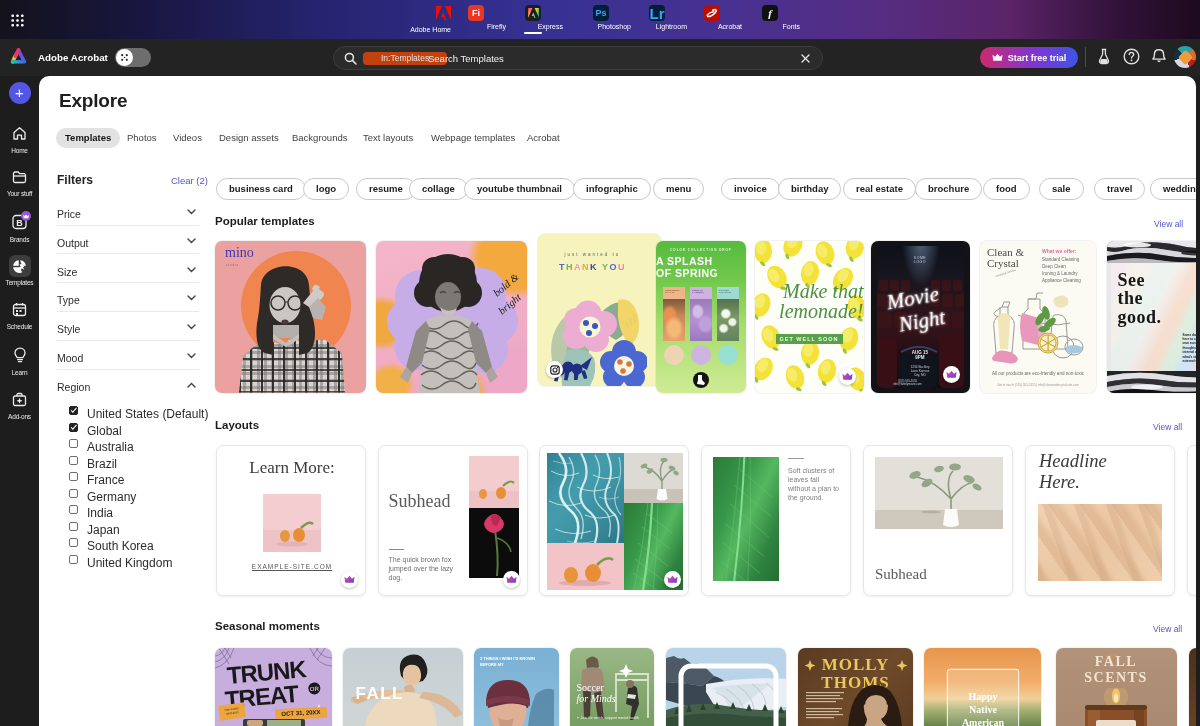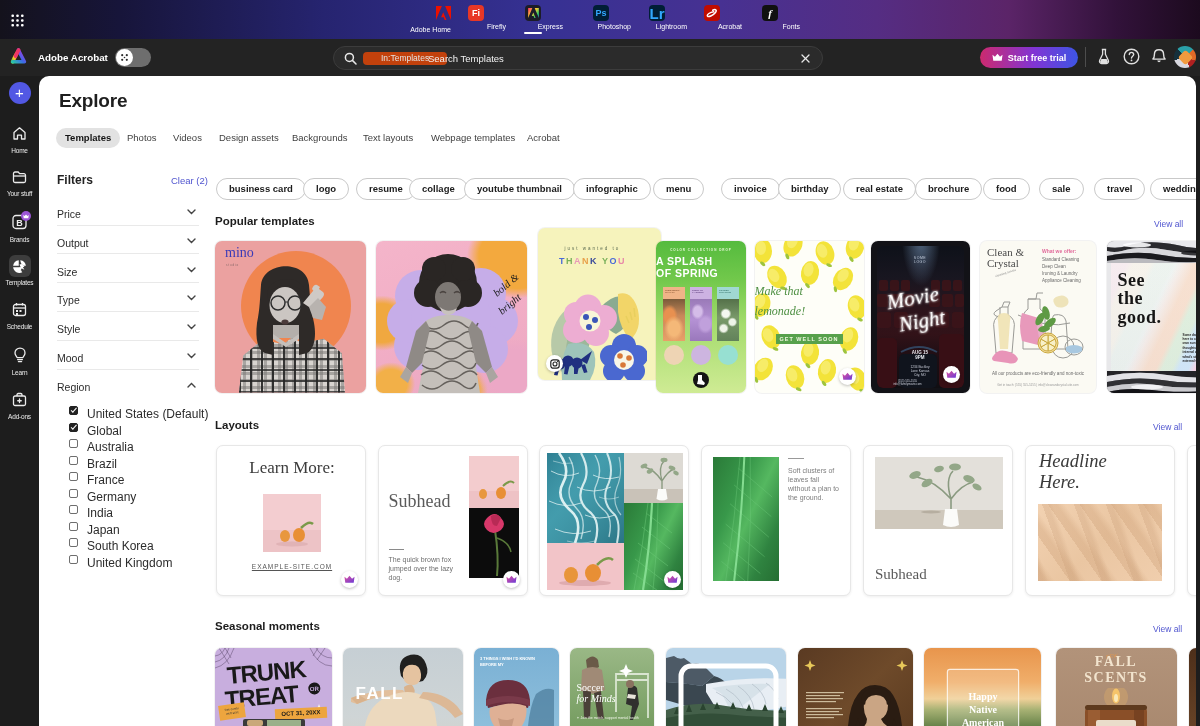--- a/index.html
+++ b/index.html
@@ -413,21 +413,21 @@
             <path d="M46 144 q10 8 20 0 t20 0 t14 -2"></path>
           </g>
           <path fill="#8f8a86" d="M40 90 L50 80 L54 88 L46 122 L36 132 L30 126 Z"></path>
           <path fill="#8f8a86" d="M106 90 L96 80 L92 88 L100 122 L110 132 L116 126 Z"></path>
           <path fill="#aaa5a0" d="M30 126 l6 6 l-4 10 l-8 -6 z M116 126 l-6 6 l4 10 l8 -6 z"></path>
           <text x="121" y="56" font-size="10.5" font-style="italic" fill="#1c1c1c" font-family="Liberation Serif" transform="rotate(-40 121 56)">bold &amp;</text>
           <text x="126" y="74" font-size="10.5" font-style="italic" fill="#1c1c1c" font-family="Liberation Serif" transform="rotate(-40 126 74)">bright</text>
         </svg>
       </div>
 
-      <div class="card" style="left:499px;top:152px;width:123px;height:152px;background:#f6f3bc">
+      <div class="card" style="left:499px;top:158px;width:123px;height:152px;background:#f6f3bc">
         <div class="abs" style="left:0;top:18px;width:109px;text-align:center;font-size:4.5px;letter-spacing:2px;color:#5a6a50">just wanted to</div>
         <div class="abs" style="left:0;top:28px;width:109px;text-align:center;font-size:9px;font-weight:bold;letter-spacing:1.5px"><span style="color:#4a6ad8">T</span><span style="color:#7ab05a">H</span><span style="color:#e89ab8">A</span><span style="color:#e8a04a">N</span><span style="color:#3a4a9a">K</span> <span style="color:#7ab05a">Y</span><span style="color:#4a6ad8">O</span><span style="color:#e88aa8">U</span></div>
         <svg class="abs" style="left:0;top:44px" width="109" height="108" viewBox="0 0 109 108">
           <path fill="#b7c9a8" d="M44 30 Q20 36 14 62 Q10 86 24 100 L40 76 Q50 52 44 30 Z"></path>
           <path fill="#9db89a" d="M44 30 Q58 48 50 78 L36 100 L28 102 Q26 70 34 48 Q38 36 44 30 Z"></path>
           <path fill="#8aab91" d="M62 36 Q80 16 94 30 Q96 52 78 62 Q64 56 62 36 Z"></path>
           <path fill="#f2d568" d="M80 22 Q94 18 100 38 Q104 58 92 68 Q82 56 80 40 Z"></path>
           <path fill="#f6f0a0" d="M92 40 l2 8 M96 36 l1 9 M88 44 l3 7" stroke="#e8cf5e" stroke-width="1.5"></path>
           <g fill="#edadd2">
             <circle cx="50" cy="36" r="13.5"></circle>
@@ -521,21 +521,21 @@
           <use href="#lem" x="6" y="64" transform="rotate(20 6 64)"></use>
             <use href="#lem" x="102" y="66" transform="rotate(-15 102 66)"></use>
           <use href="#lem" x="16" y="96" transform="rotate(-22 16 96)"></use>
             <use href="#lem" x="94" y="98" transform="rotate(18 94 98)"></use>
           <use href="#lem" x="8" y="128" transform="rotate(30 8 128)"></use>
             <use href="#lem" x="40" y="136" transform="rotate(-18 40 136)"></use>
             <use href="#lem" x="72" y="130" transform="rotate(12 72 130)"></use>
             <use href="#lem" x="102" y="138" transform="rotate(-25 102 138)"></use>
           <use href="#lem" x="55" y="112" transform="rotate(8 55 112)"></use>
         </svg>
-        <div class="abs" style="left:0;top:40px;width:109px;text-align:left;font-family:'Liberation Serif',serif;font-style:italic;font-size:12px;line-height:20px;color:#4d8f42">Make that<br>lemonade!</div>
+        <div class="abs" style="left:0;top:40px;width:109px;text-align:right;font-family:'Liberation Serif',serif;font-style:italic;font-size:20px;line-height:20px;color:#4d8f42">Make that<br>lemonade!</div>
         <div class="abs" style="left:21px;top:93px;width:67px;height:10px;background:#57a14c;color:#f0f8e0;font-size:5.5px;font-weight:bold;letter-spacing:1px;text-align:center;line-height:10px">GET WELL SOON</div>
         <div class="badge" style="right:8px;bottom:8px">
           <svg width="11" height="9" viewBox="0 0 12 9">
               <defs>
                 <linearGradient id="crg" x1="0" y1="0" x2="1" y2="1">
                   <stop offset="0" stop-color="#e0529c"></stop>
                   <stop offset="1" stop-color="#6a3bd8"></stop>
                 </linearGradient>
               </defs>
               <path fill="url(#crg)" d="M0.5 1.5 L3.2 3.6 L6 0.4 L8.8 3.6 L11.5 1.5 L10.6 8 H1.4 Z"></path>
@@ -899,20 +899,21 @@
           <path fill="#44604a" d="M0 62 q30 -10 60 -4 q36 6 65 4 V154 H0 Z"></path>
           <path fill="#324e38" d="M0 70 q40 -8 80 -2 l45 2 V154 H0 Z"></path>
           <g fill="#2a4430">
             <path d="M8 66 l3 -7 3 7 z M20 64 l3 -8 3 8 z M34 62 l3 -7 3 7 z M48 61 l3 -7 3 7 z M64 61 l3 -7 3 7 z M80 63 l3 -7 3 7 z M96 63 l3 -7 3 7 z M112 65 l3 -7 3 7 z"></path>
           </g>
           <rect x="15" y="18" width="95" height="120" rx="10" fill="none" stroke="#fff" stroke-width="5"></rect>
         </svg>
       </div>
 
       <div class="card" style="left:758.5px;top:572px;width:115px;height:154px;background:linear-gradient(135deg,#5a3a22 0%,#6e4a2a 40%,#4e3018 100%)">
+        <div class="abs" style="left:0;top:8px;width:116px;text-align:center;font-family:'Liberation Serif',serif;font-weight:bold;font-size:17px;line-height:17.5px;color:#e8c95a;letter-spacing:1px">MOLLY<br>THOMS</div>
         <svg class="abs" style="left:0;top:0" width="116" height="78" viewBox="0 0 116 78">
           <path d="M12 12 l1.5 4 4 1.5 -4 1.5 -1.5 4 -1.5 -4 -4 -1.5 4 -1.5 z" fill="#e8c95a"></path>
           <path d="M104 12 l1.5 4 4 1.5 -4 1.5 -1.5 4 -1.5 -4 -4 -1.5 4 -1.5 z" fill="#e8c95a"></path>
           <g fill="#d8c8a8" opacity="0.9">
             <rect x="8" y="44" width="38" height="1.2"></rect>
               <rect x="8" y="47" width="34" height="1.2"></rect>
               <rect x="8" y="50" width="37" height="1.2"></rect>
               <rect x="8" y="53" width="30" height="1.2"></rect>
             <rect x="8" y="60" width="36" height="1.2"></rect>
               <rect x="8" y="63" width="33" height="1.2"></rect>

